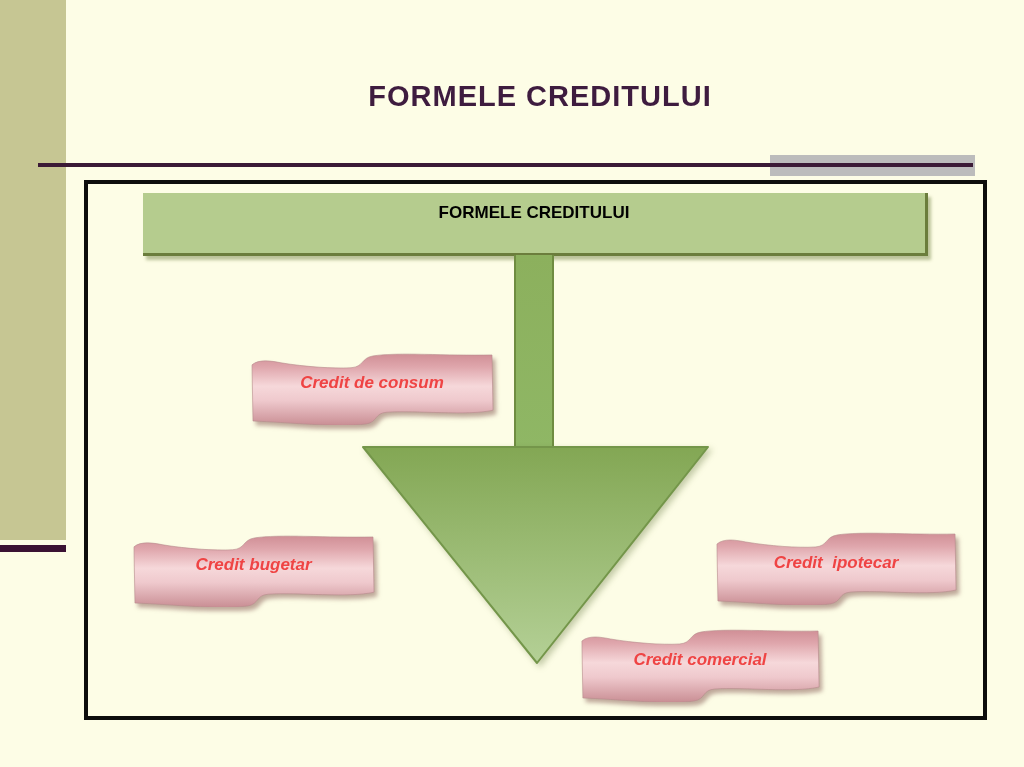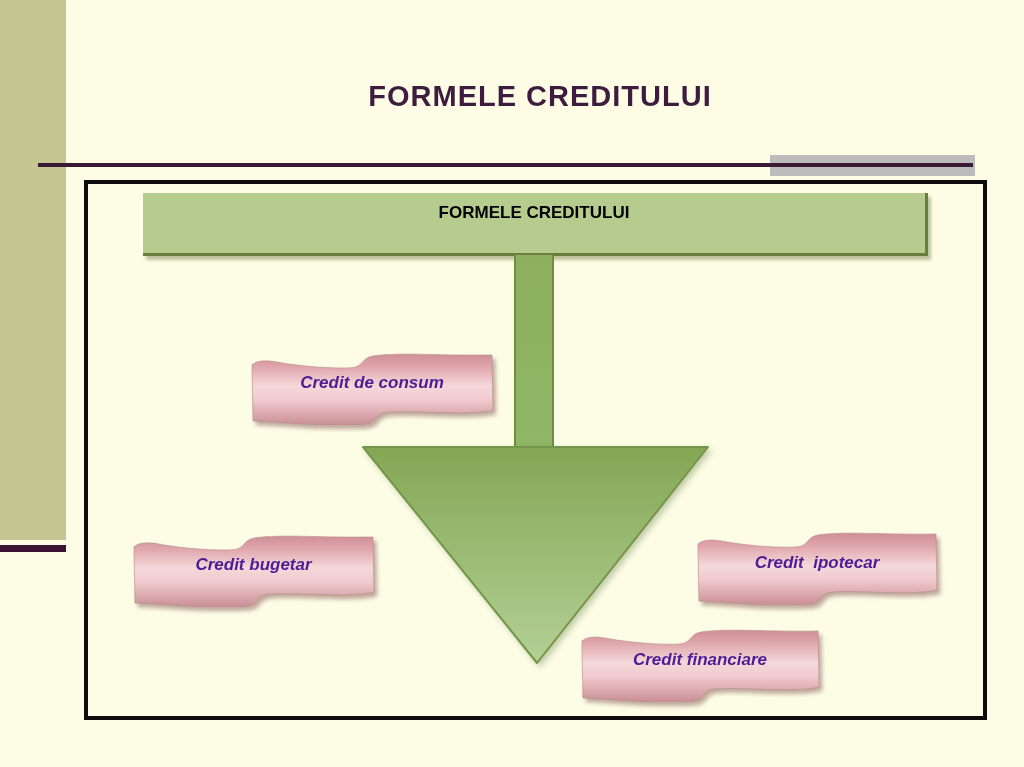--- a/index.html
+++ b/index.html
@@ -45,21 +45,21 @@
   .arrow-head{position:absolute;left:358px;top:444px;width:355px;height:222px;
     filter:drop-shadow(3px 3px 3px rgba(90,110,50,0.35));}
   
   .ribbon{position:absolute;}
   .ribbon svg{position:absolute;left:0;top:0;width:100%;height:100%;
     filter:drop-shadow(3px 4px 2px rgba(130,85,80,0.5));}
   .ribbon-label{
     position:absolute;left:0;top:0;right:0;bottom:0;
     display:flex;align-items:center;justify-content:center;
     padding-bottom:10px;box-sizing:border-box;
-    font-size:17px;font-weight:bold;font-style:italic;color:#4c1d95;
+    font-size:17px;font-weight:bold;font-style:italic;color:#ef4444;
     text-align:left;white-space:pre-wrap;line-height:1.25;
   }
   .ribbon-label.small{font-size:16px;}
   .defs-holder{position:absolute;width:0;height:0;overflow:hidden;}
 </style>
 </head>
 <body>
 
 <div id="slide">
 
@@ -108,28 +108,28 @@
 
 
 
   <div class="ribbon" style="left:129px;top:533px;width:249px;height:74px;">
     <svg viewBox="0 0 250 75" preserveAspectRatio="none">
       <path d="M 5,14 C 12,8 24,10 34,12 C 58,16 86,18 104,17 C 117,16 114,7 126,5 C 150,1 200,5 245,4 L 246,60 C 220,66 170,60 140,62 C 127,63 131,72 119,74 C 90,78 40,72 6,71 Z" fill="url(#ribbonGrad)" stroke="#B78A8D" stroke-width="0.6"></path>
     </svg>
     <div class="ribbon-label">Credit bugetar</div>
   </div>
 
-  <div class="ribbon" style="left:693px;top:530px;width:248px;height:75px;">
+  <div class="ribbon" style="left:712px;top:530px;width:248px;height:75px;">
     <svg viewBox="0 0 250 75" preserveAspectRatio="none">
       <path d="M 5,14 C 12,8 24,10 34,12 C 58,16 86,18 104,17 C 117,16 114,7 126,5 C 150,1 200,5 245,4 L 246,60 C 220,66 170,60 140,62 C 127,63 131,72 119,74 C 90,78 40,72 6,71 Z" fill="url(#ribbonGrad)" stroke="#B78A8D" stroke-width="0.6"></path>
     </svg>
     <div class="ribbon-label">Credit  ipotecar</div>
   </div>
 
 
   <div class="ribbon" style="left:577px;top:627px;width:246px;height:75px;">
     <svg viewBox="0 0 250 75" preserveAspectRatio="none">
       <path d="M 5,14 C 12,8 24,10 34,12 C 58,16 86,18 104,17 C 117,16 114,7 126,5 C 150,1 200,5 245,4 L 246,60 C 220,66 170,60 140,62 C 127,63 131,72 119,74 C 90,78 40,72 6,71 Z" fill="url(#ribbonGrad)" stroke="#B78A8D" stroke-width="0.6"></path>
     </svg>
-    <div class="ribbon-label">Credit financiare</div>
+    <div class="ribbon-label">Credit comercial</div>
   </div>
 
 </div>
 
 </body></html>

